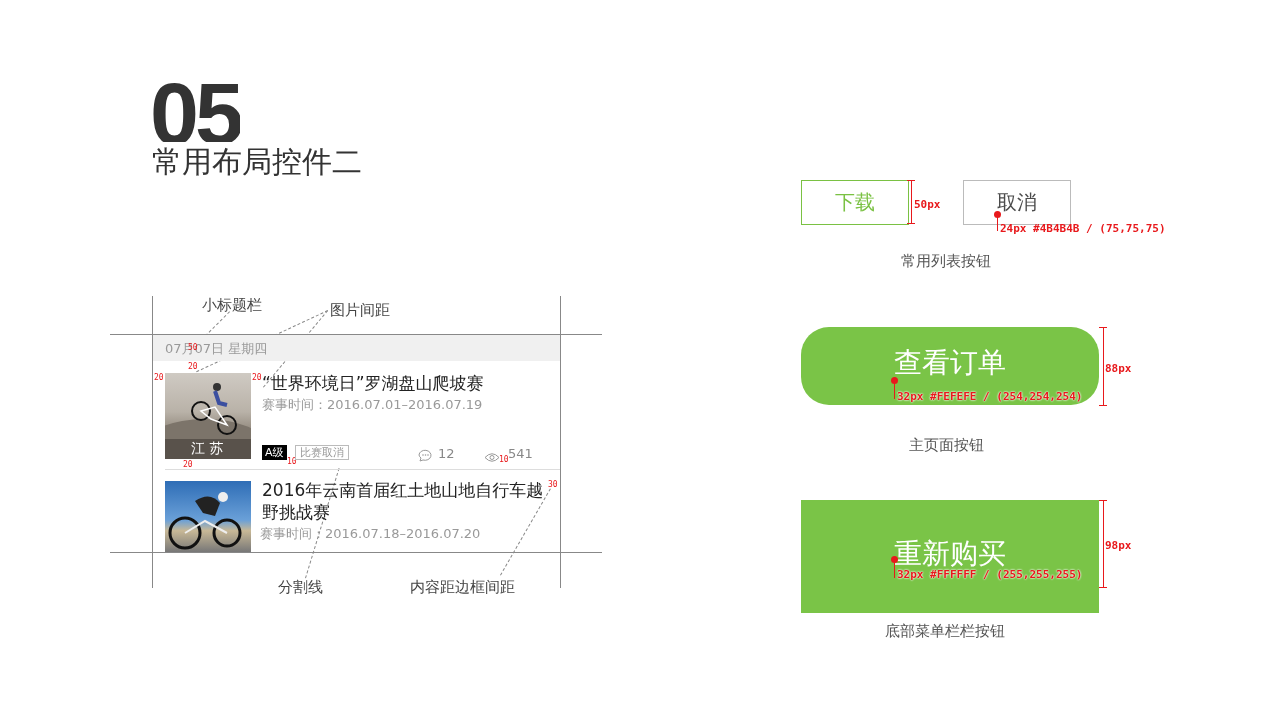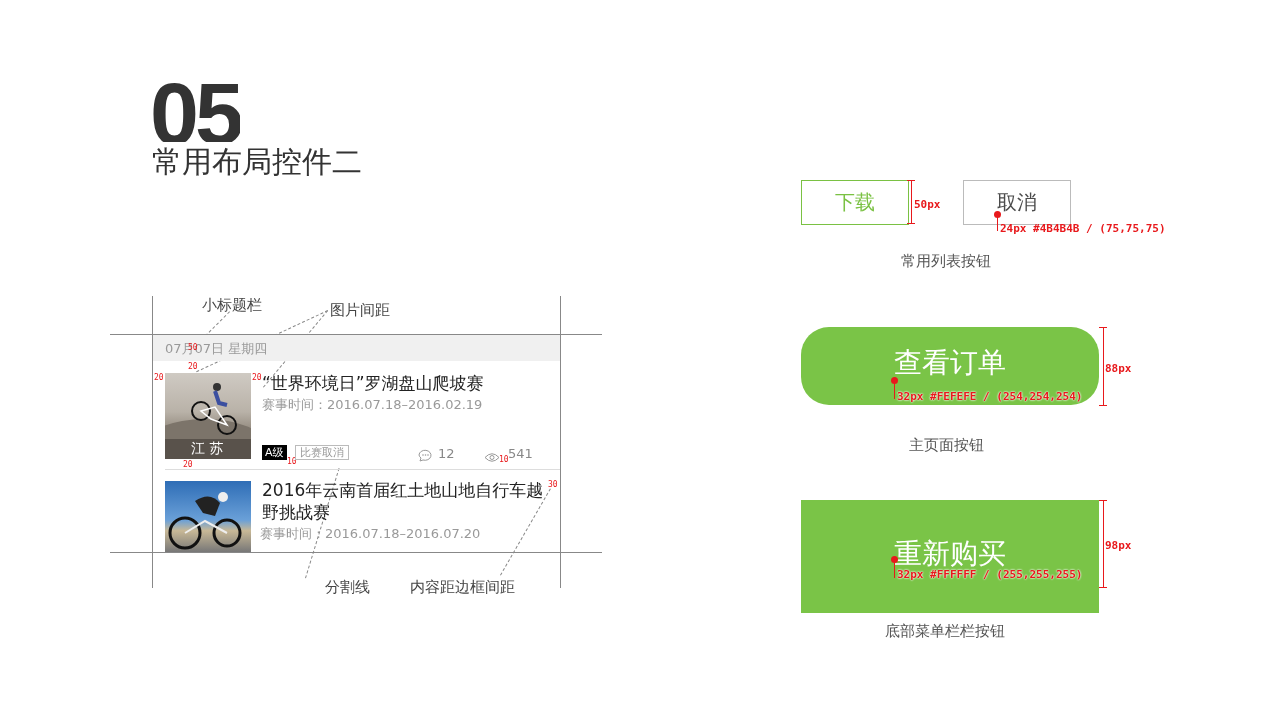--- a/index.html
+++ b/index.html
@@ -37,21 +37,21 @@
 <div class="abs bignum">05</div>
 <div class="abs section-title">常用布局控件二</div>
 
 <div class="abs guide-v" style="left:152px;top:296px;height:292px;"></div>
 <div class="abs guide-v" style="left:560px;top:296px;height:292px;"></div>
 <div class="abs guide-h" style="left:110px;top:334px;width:492px;"></div>
 <div class="abs guide-h" style="left:110px;top:552px;width:492px;"></div>
 
 <div class="abs label" style="left:202px;top:296px;">小标题栏</div>
 <div class="abs label" style="left:330px;top:301px;">图片间距</div>
-<div class="abs label" style="left:278px;top:578px;margin-left:47px;">分割线</div>
+<div class="abs label" style="left:278px;top:578px;">分割线</div>
 <div class="abs label" style="left:410px;top:578px;">内容距边框间距</div>
 
 <div class="abs dash" style="left:230px;top:312px;width:45px;transform:rotate(135deg);"></div>
 <div class="abs dash" style="left:328px;top:311px;width:145px;transform:rotate(155deg);"></div>
 <div class="abs dash" style="left:328px;top:311px;width:100px;transform:rotate(130deg);"></div>
 <div class="abs dash" style="left:305px;top:578px;width:115px;transform:rotate(-73deg);"></div>
 <div class="abs dash" style="left:500px;top:575px;width:100px;transform:rotate(-60deg);"></div>
 
 <div class="abs dateband"></div>
 <div class="abs datetext">07月07日  星期四</div>
@@ -71,21 +71,21 @@
     <circle cx="36" cy="38" r="9" fill="none" stroke="#111" stroke-width="2"></circle>
     <circle cx="62" cy="52" r="9" fill="none" stroke="#111" stroke-width="2"></circle>
     <path d="M36 38 L50 34 L62 52 L46 46 Z" fill="none" stroke="#fff" stroke-width="1.5"></path>
     <circle cx="52" cy="14" r="4" fill="#333"></circle>
     <path d="M50 18 L54 30 L62 32" stroke="#3b4fa0" stroke-width="4" fill="none"></path>
   </svg>
   <div class="abs" style="left:0;top:66px;width:86px;height:20px;background:rgba(60,55,50,0.55);"></div>
   <div class="abs" style="left:26px;top:67px;color:#fff;font-size:14px;">江 苏</div>
 </div>
 <div class="abs title1">“世界环境日”罗湖盘山爬坡赛</div>
-<div class="abs meta" style="left:262px;top:396px;">赛事时间：2016.07.18–2016.02.19</div>
+<div class="abs meta" style="left:262px;top:396px;">赛事时间：2016.07.01–2016.07.19</div>
 <div class="abs tag-a">A级</div>
 <div class="abs tag-c">比赛取消</div>
 <div class="abs" style="left:418px;top:447px;">
   <svg width="14" height="13">
       <path d="M1 6 A6 5 0 1 1 5 11 L2 12 L3 9 A6 5 0 0 1 1 6 Z" fill="none" stroke="#999" stroke-width="1"></path>
       <circle cx="5" cy="6" r="0.8" fill="#999"></circle>
       <circle cx="7.5" cy="6" r="0.8" fill="#999"></circle>
       <circle cx="10" cy="6" r="0.8" fill="#999"></circle>
     </svg>
 </div>

